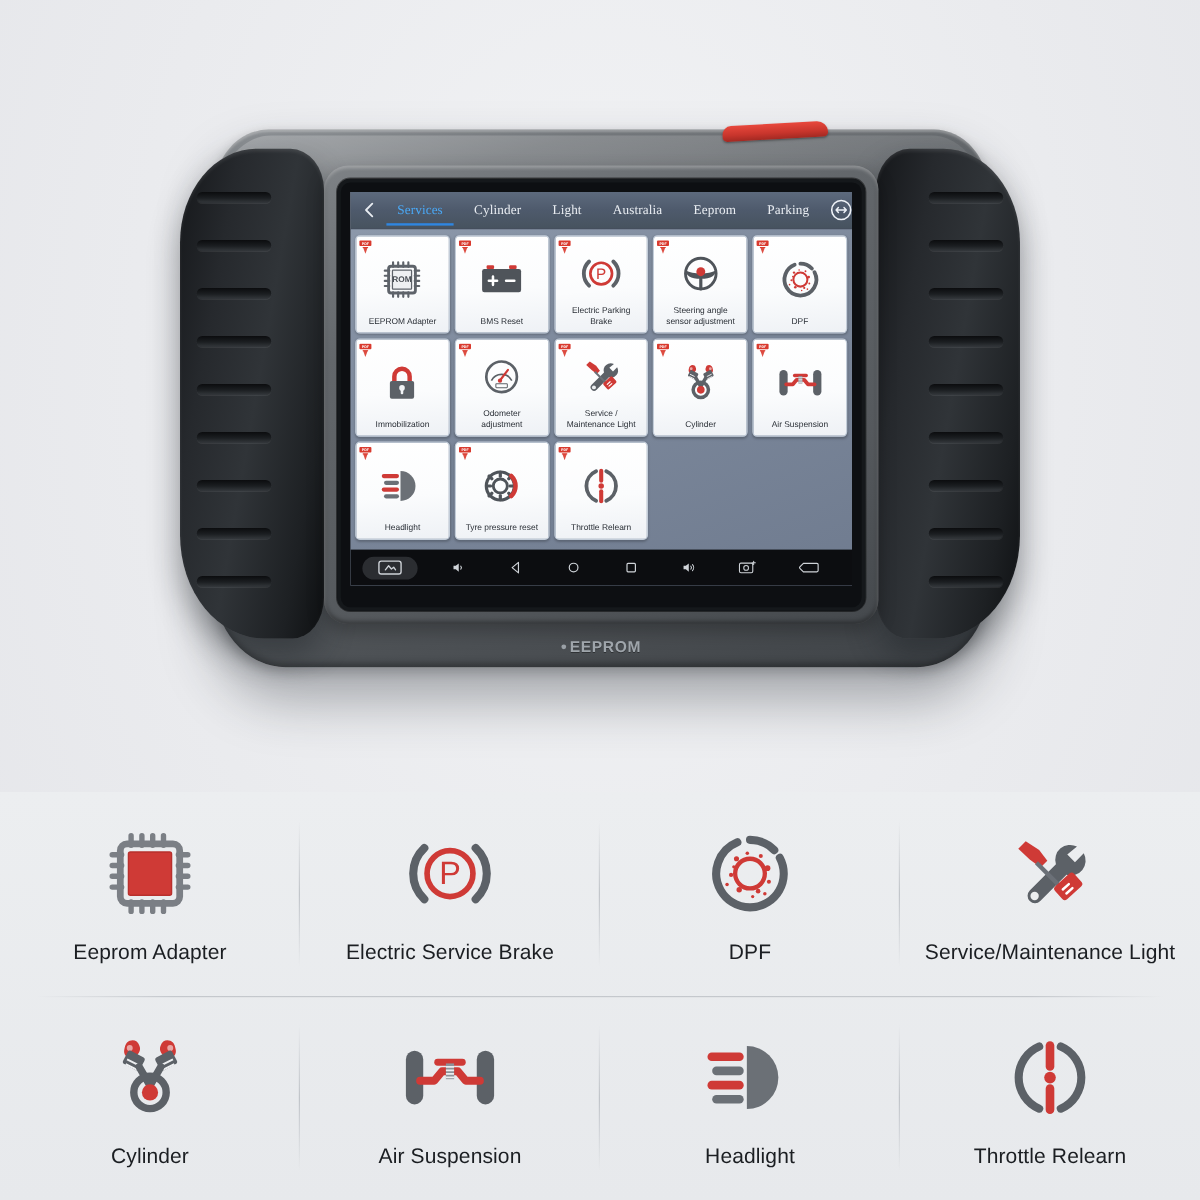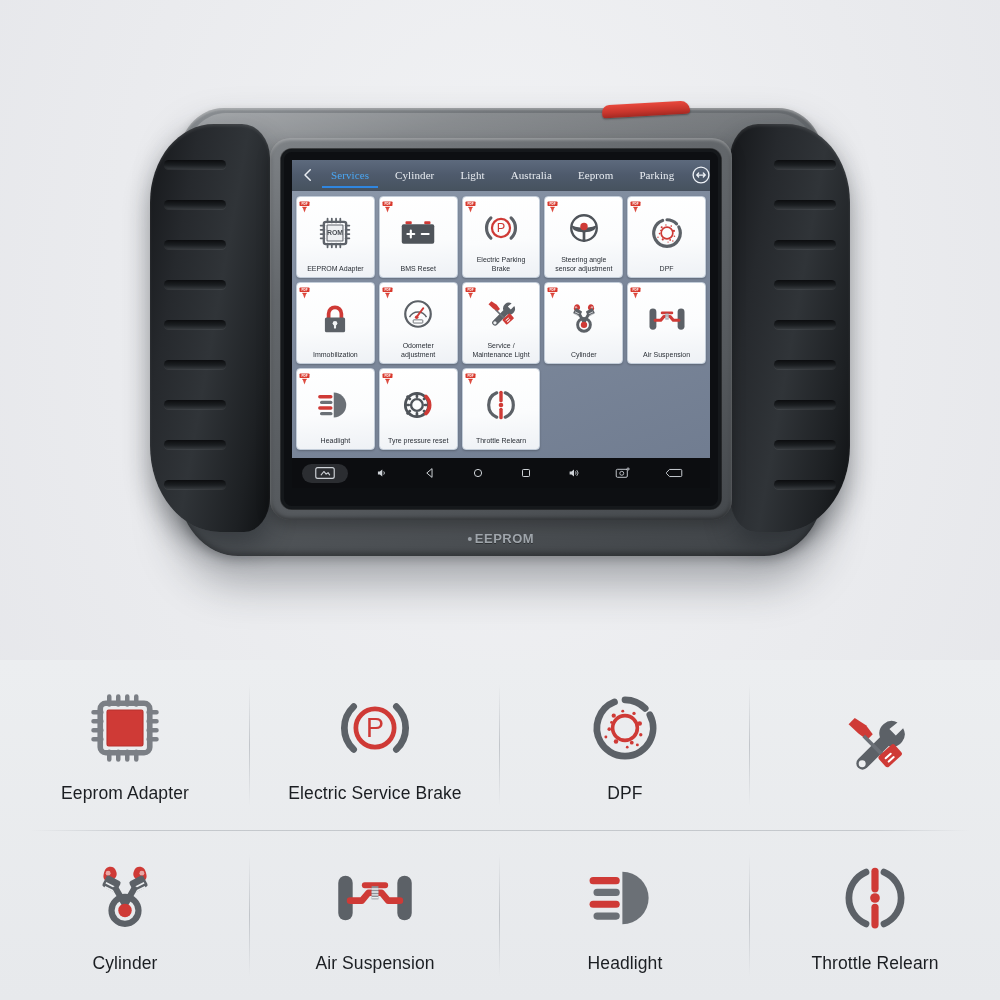--- a/index.html
+++ b/index.html
@@ -687,20 +687,21 @@
     <circle cx="20.6" cy="48.6" r="3.1" fill="#eceef0"></circle>
     <path d="M8.5 13.5 14 8l10 6.5 6 8-5 5-8-6z" fill="#cf3a36"></path>
     <path d="M22 24 45 47" stroke="#6b7077" stroke-width="3.2"></path>
     <rect x="36" y="35" width="19" height="13" rx="2.5" fill="#cf3a36" transform="rotate(-42 45.5 41.5)"></rect>
     <g stroke="#fff" stroke-width="1.8" stroke-linecap="round">
       <path d="M41 40.5 47 40.5" transform="rotate(-42 45.5 41.5)"></path>
       <path d="M41 44.5 47 44.5" transform="rotate(-42 45.5 41.5)"></path>
     </g>
   </svg>
         </div>
+        <div class="feature-label">Service/Maintenance Light</div>
       </div>
       <div class="feature">
         <div class="feature-ico">
           <svg viewBox="0 0 64 64" width="84" height="72">
     <g fill="#cf3a36">
       <path d="M15 6c3-3 8-2 9 2 2 4-1 8-5 9-4 1-7-2-6-6 .4-2 1-4 2-5z"></path>
       <path d="M49 6c-3-3-8-2-9 2-2 4 1 8 5 9 4 1 7-2 6-6-.4-2-1-4-2-5z"></path>
     </g>
     <g fill="#fff" opacity=".55">
       <circle cx="17" cy="10" r="2.2"></circle>

